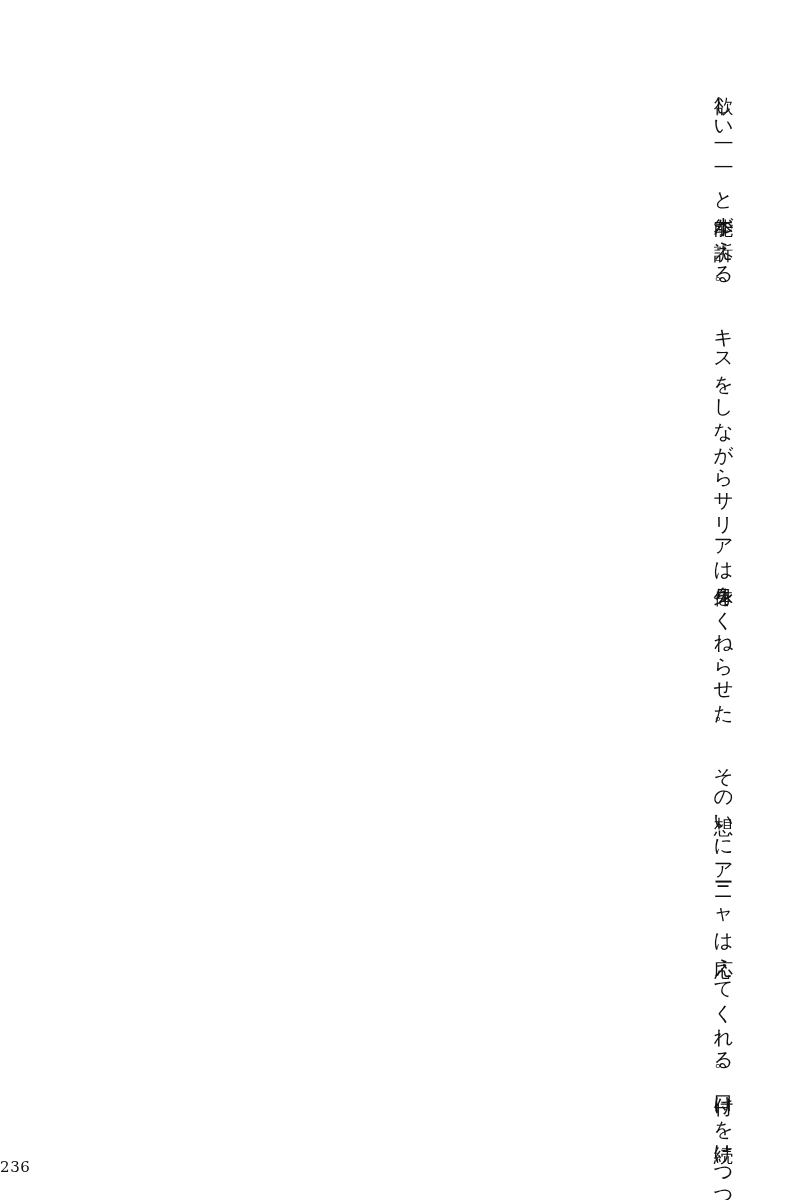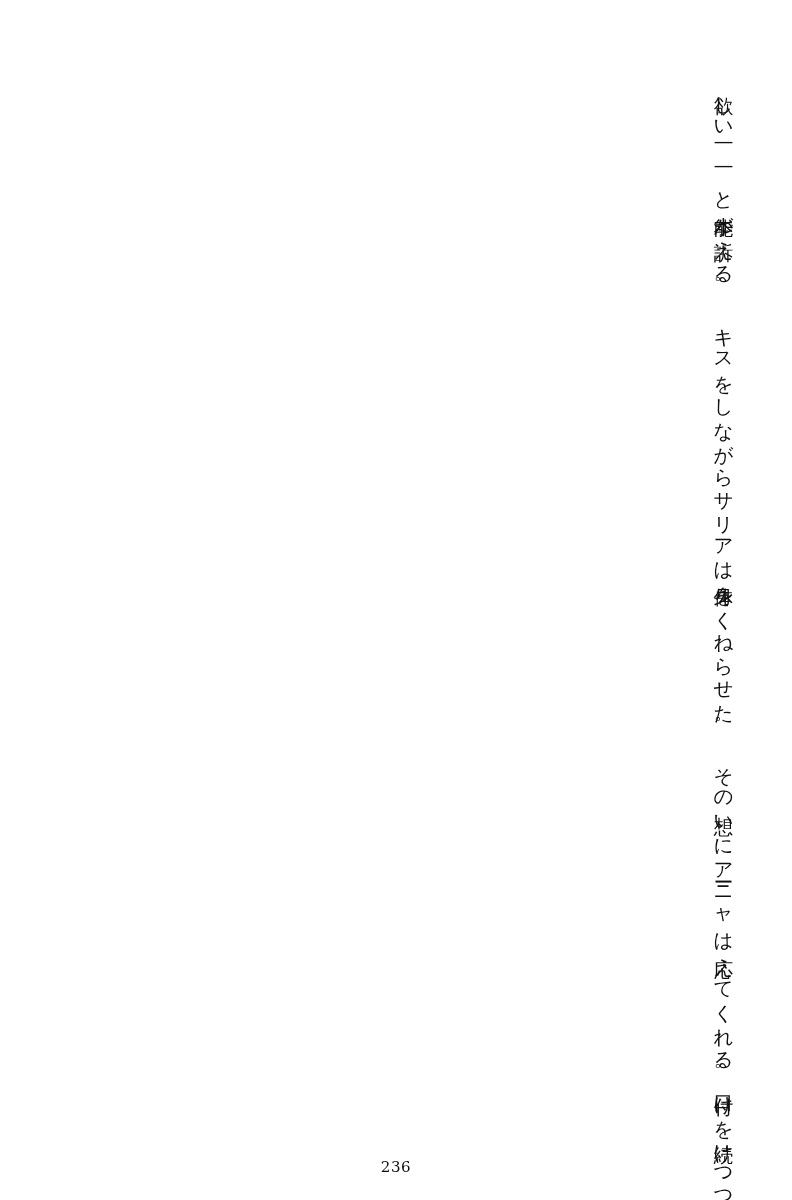--- a/index.html
+++ b/index.html
@@ -43,21 +43,20 @@
     font-weight: 500;
   }
   .line.indent {
     padding-top: 20px;
   }
   .page-number {
     position: absolute;
     bottom: 24px;
     left: 0;
     right: 0;
-    text-align: center;
     font-size: 15px;
     font-family: "DejaVu Serif", "Liberation Serif", serif;
     color: #111111;
     letter-spacing: 0.04em;
   }
 </style>
 </head>
 <body>
 
 <div class="page">

